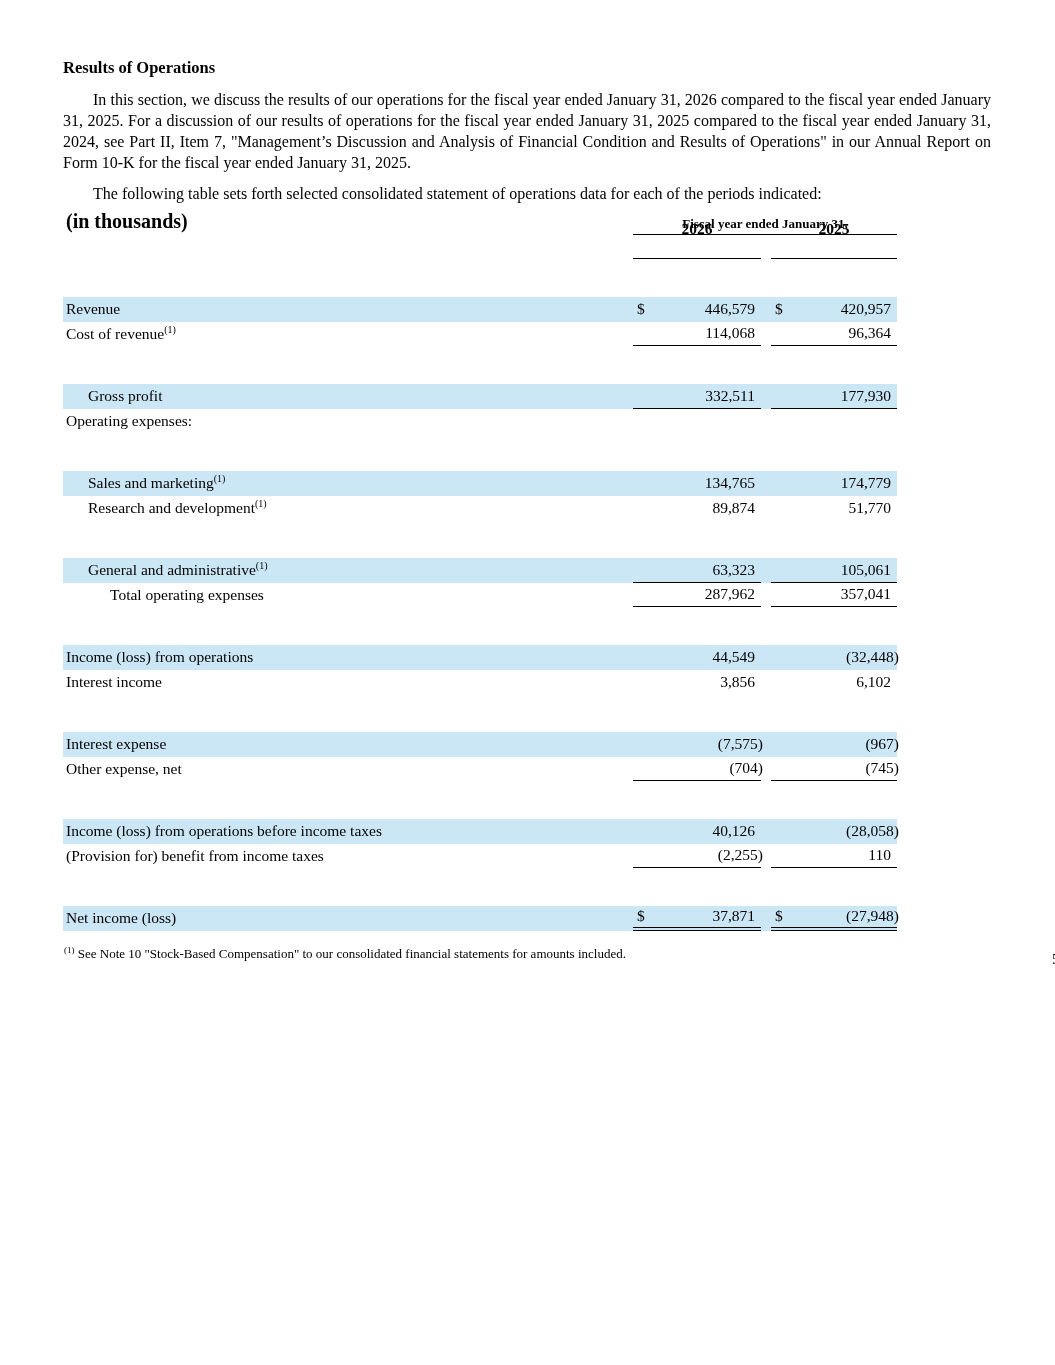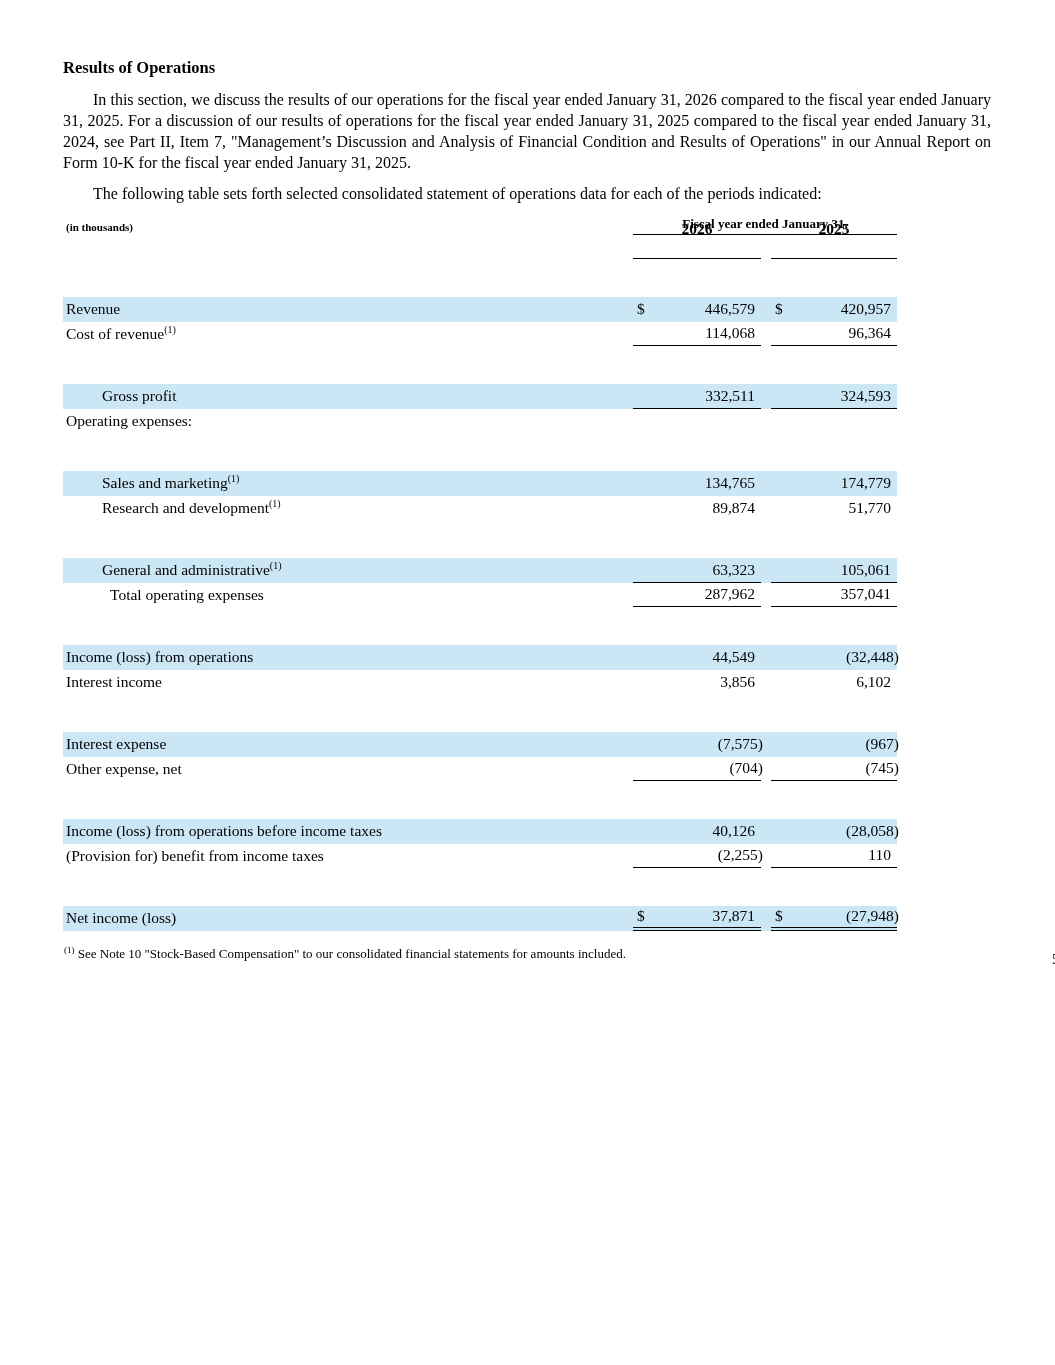--- a/index.html
+++ b/index.html
@@ -31,28 +31,28 @@
 
   
   .fin-table { width: 834px; margin-top: 0; }
   .thead-row1, .thead-row2, .trow { display: flex; align-items: flex-end; }
   .thead-row1 { height: 24px; }
   .thead-row2 { height: 24px; }
   .trow { height: 24.5px; align-items: center; }
   .trow.hl { background: var(--hl, #cbe7f6); margin-top: 38px; }
 
   .cell-label { flex: 1 1 auto; padding-left: 3px; font-size: 15.5px; white-space: nowrap; }
-  .cell-label.ind1 { padding-left: 39px; }
+  .cell-label.ind1 { padding-left: 25px; }
   .cell-label.ind2 { padding-left: 47px; }
   .rowsup { font-size: 10px; vertical-align: 6px; line-height: 0; }
 
   .in-thousands {
     flex: 1 1 auto;
     font-weight: bold;
-    font-size: 11px;
+    font-size: 20px;
     padding-left: 3px;
     padding-bottom: 2px;
   }
   .group-head {
     width: 264px;
     text-align: center;
     font-weight: bold;
     font-size: 13px;
     border-bottom: 1.5px solid #000;
     padding-bottom: 2px;
@@ -153,21 +153,21 @@
           </div>
           <div class="trow hl">
             <div class="cell-label ind1"><span>Gross profit</span></div>
             <div class="col col-a b-single">
               <span class="dollar"></span>
               <span class="val">332,511</span>
             </div>
             <div class="gap"></div>
             <div class="col col-b b-single">
               <span class="dollar"></span>
-              <span class="val">324,593</span>
+              <span class="val">177,930</span>
             </div>
           </div>
           <div class="trow">
             <div class="cell-label"><span>Operating expenses:</span></div>
             <div class="col col-a">
               <span class="dollar"></span>
               <span class="val"></span>
             </div>
             <div class="gap"></div>
             <div class="col col-b">

